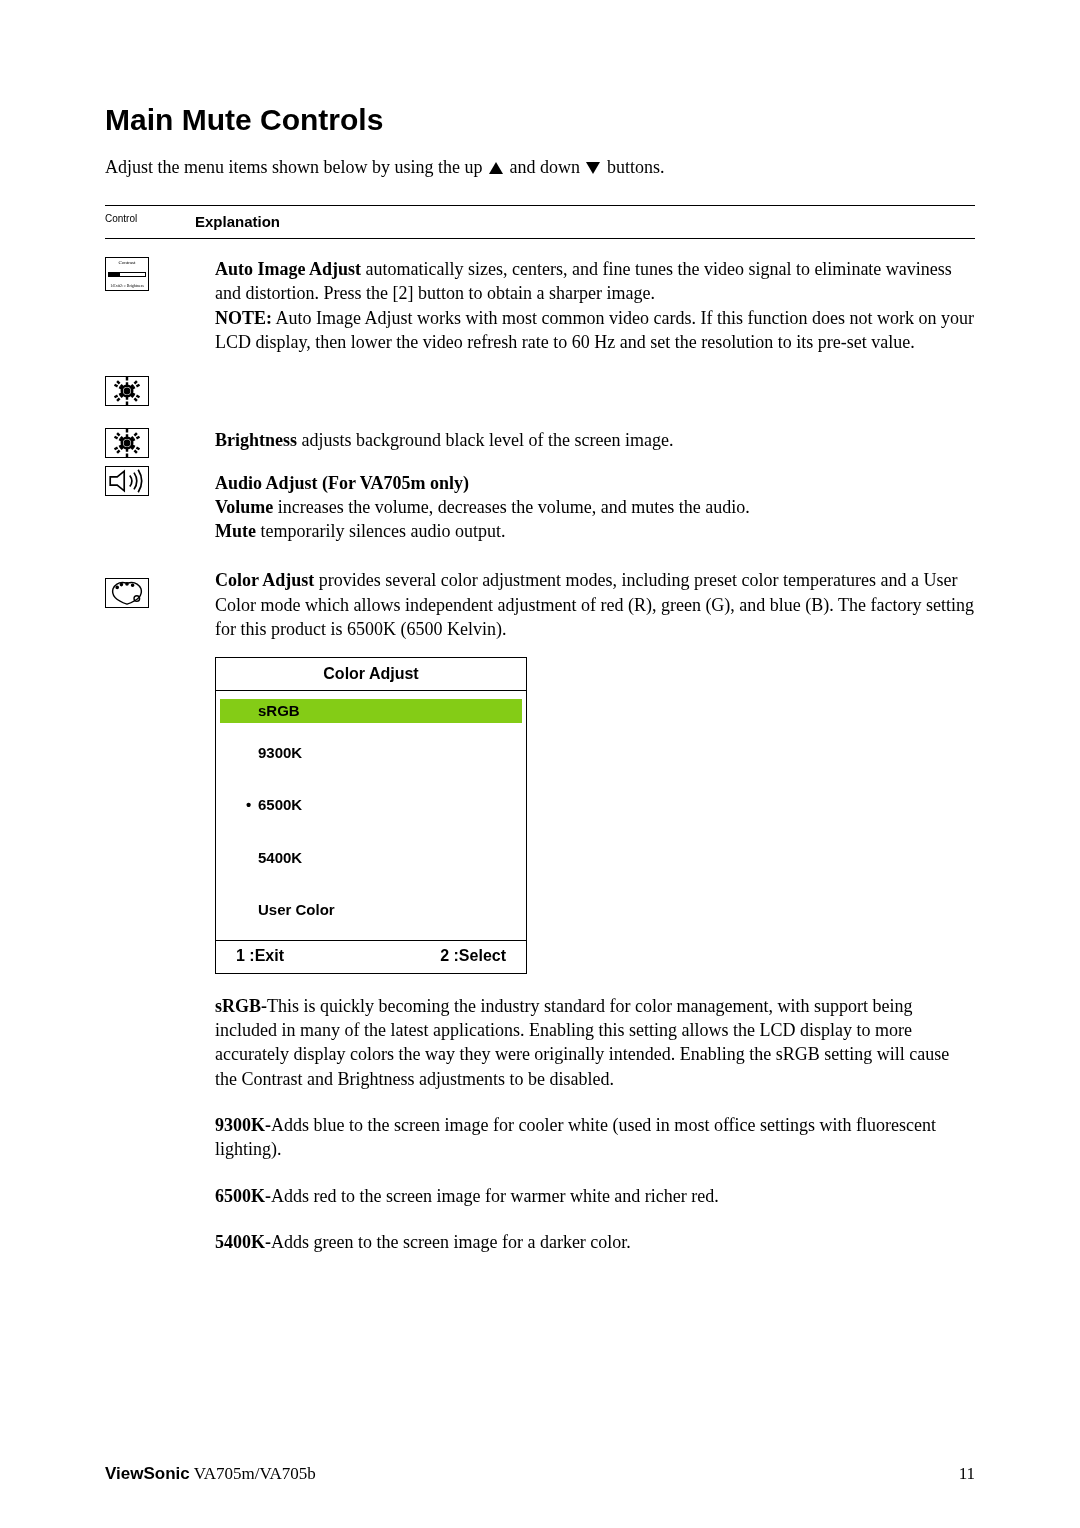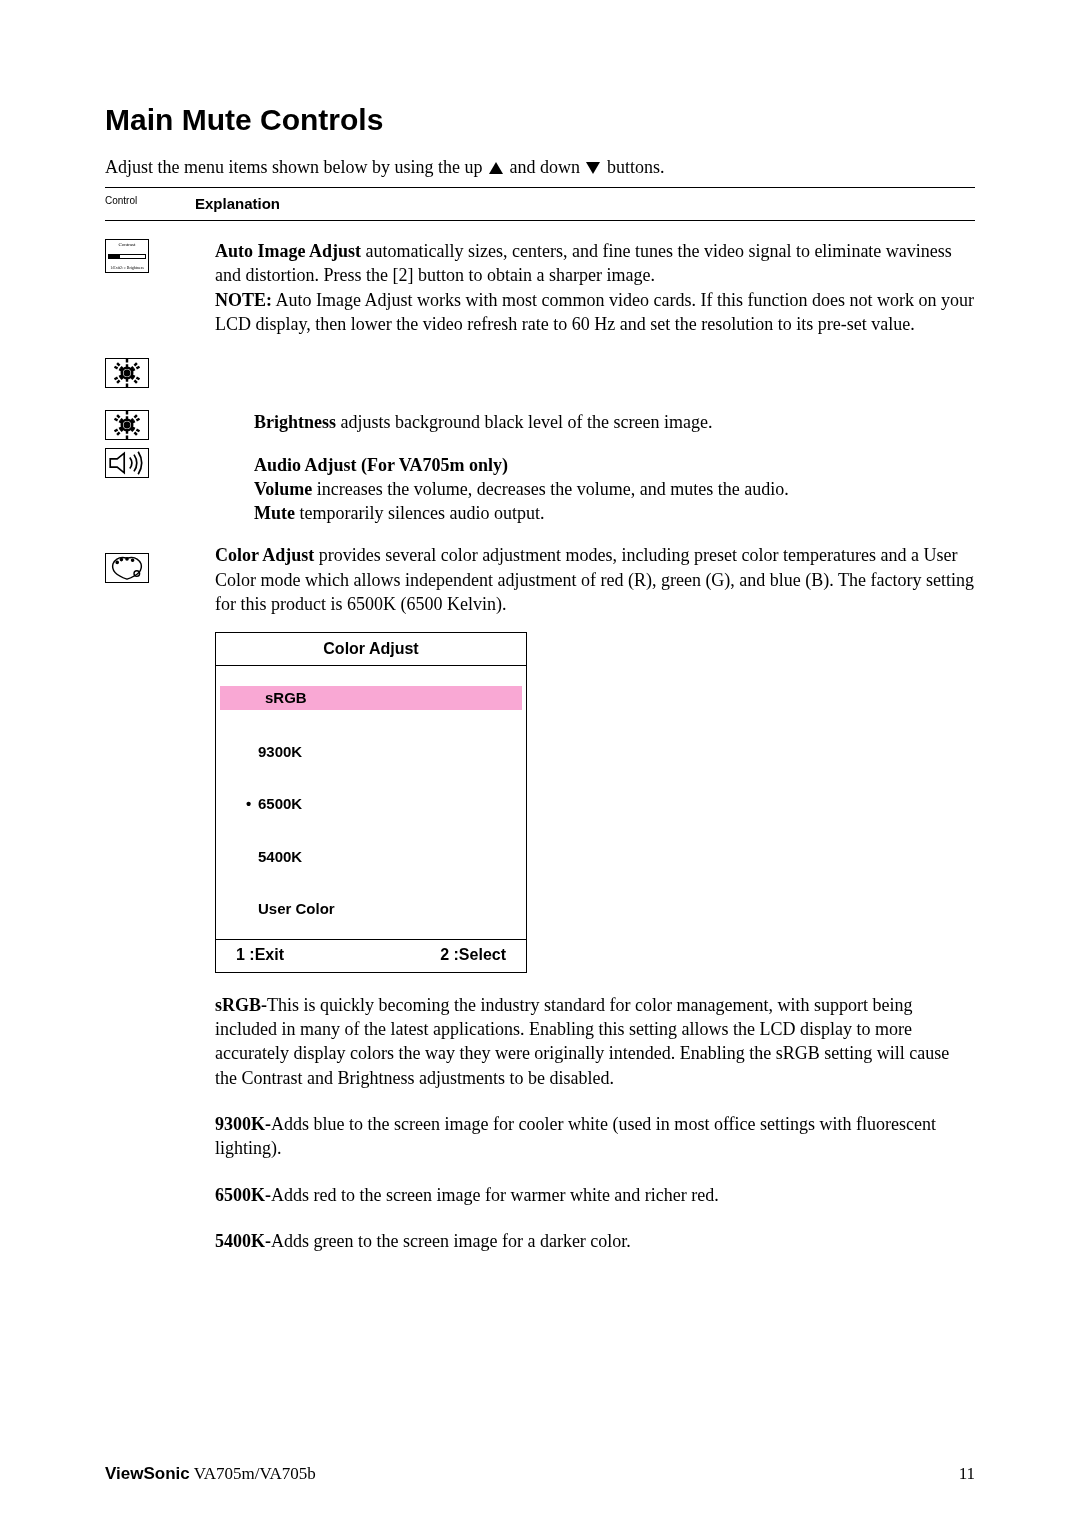--- a/index.html
+++ b/index.html
@@ -19,21 +19,21 @@
       position: relative;
     }
     .heading {
       font-family: Arial, Helvetica, sans-serif;
       font-weight: bold;
       font-size: 30px;
       margin-bottom: 14px;
     }
     .intro {
       font-size: 18px;
-      margin-bottom: 8px;
+      margin-bottom: 26px;
     }
     .triangle-up, .triangle-down {
       display: inline-block;
       width: 0;
       height: 0;
       vertical-align: middle;
       margin: 0 2px;
     }
     .triangle-up {
       border-left: 7px solid transparent;
@@ -128,23 +128,23 @@
     }
     .ca-body {
       padding: 4px 0;
       border-bottom: 1.5px solid #000;
     }
     .ca-item {
       padding: 16px 30px;
       font-size: 15px;
     }
     .ca-item.selected {
-      background: #f9a8d4;
-      margin: 16px 4px;
-      padding: 2px 33px;
+      background: #84cc16;
+      margin: 4px 4px;
+      padding: 2px 26px;
     }
     .ca-item .marker {
       display: inline-block;
       width: 12px;
     }
     .ca-footer {
       display: flex;
       justify-content: space-between;
       padding: 4px 20px 6px 20px;
       font-size: 16px;
@@ -208,21 +208,21 @@
         <svg viewBox="0 0 24 24">
             <g stroke="#000" stroke-width="1.4" fill="none">
               <circle cx="12" cy="12" r="3"></circle>
               <path d="M12 12 L4 8 M12 12 L20 8 M12 12 L4 16 M12 12 L20 16 M12 12 L12 4 M12 12 L12 20 M12 12 L6 6 M12 12 L18 6 M12 12 L6 18 M12 12 L18 18" stroke-dasharray="2 1"></path>
             </g>
           </svg>
       </div>
     </div>
   </div>
 
-  <div class="row" style="margin-bottom:18px;gap:39px;">
+  <div class="row" style="margin-bottom:25px;">
     <div class="icon-col">
       <div class="icon-stack">
         <div class="icon-box icon-box-small">
           <svg viewBox="0 0 24 24">
               <g stroke="#000" stroke-width="1.4" fill="none">
                 <circle cx="12" cy="12" r="3"></circle>
                 <path d="M12 12 L4 8 M12 12 L20 8 M12 12 L4 16 M12 12 L20 16 M12 12 L12 4 M12 12 L12 20 M12 12 L6 6 M12 12 L18 6 M12 12 L6 18 M12 12 L18 18" stroke-dasharray="2 1"></path>
               </g>
             </svg>
         </div>

